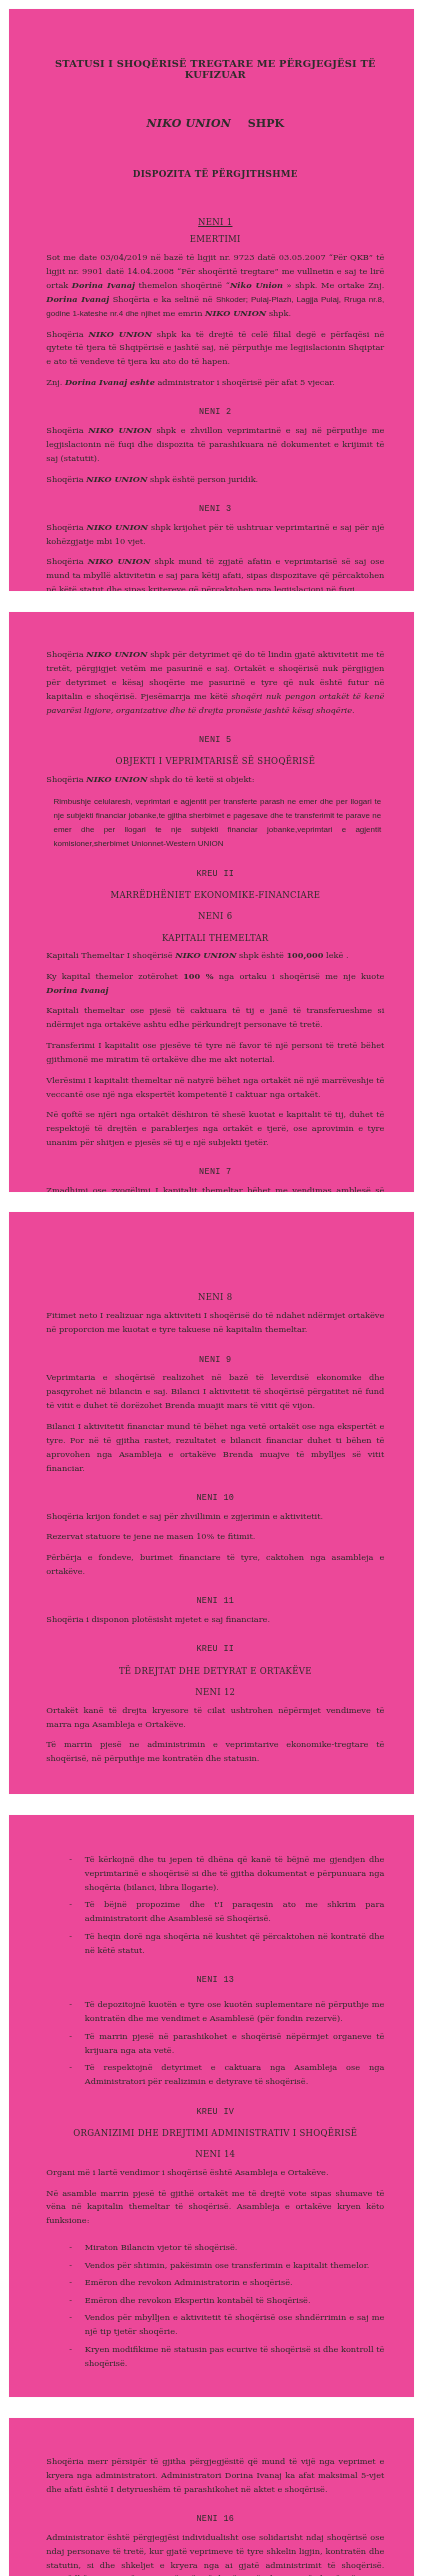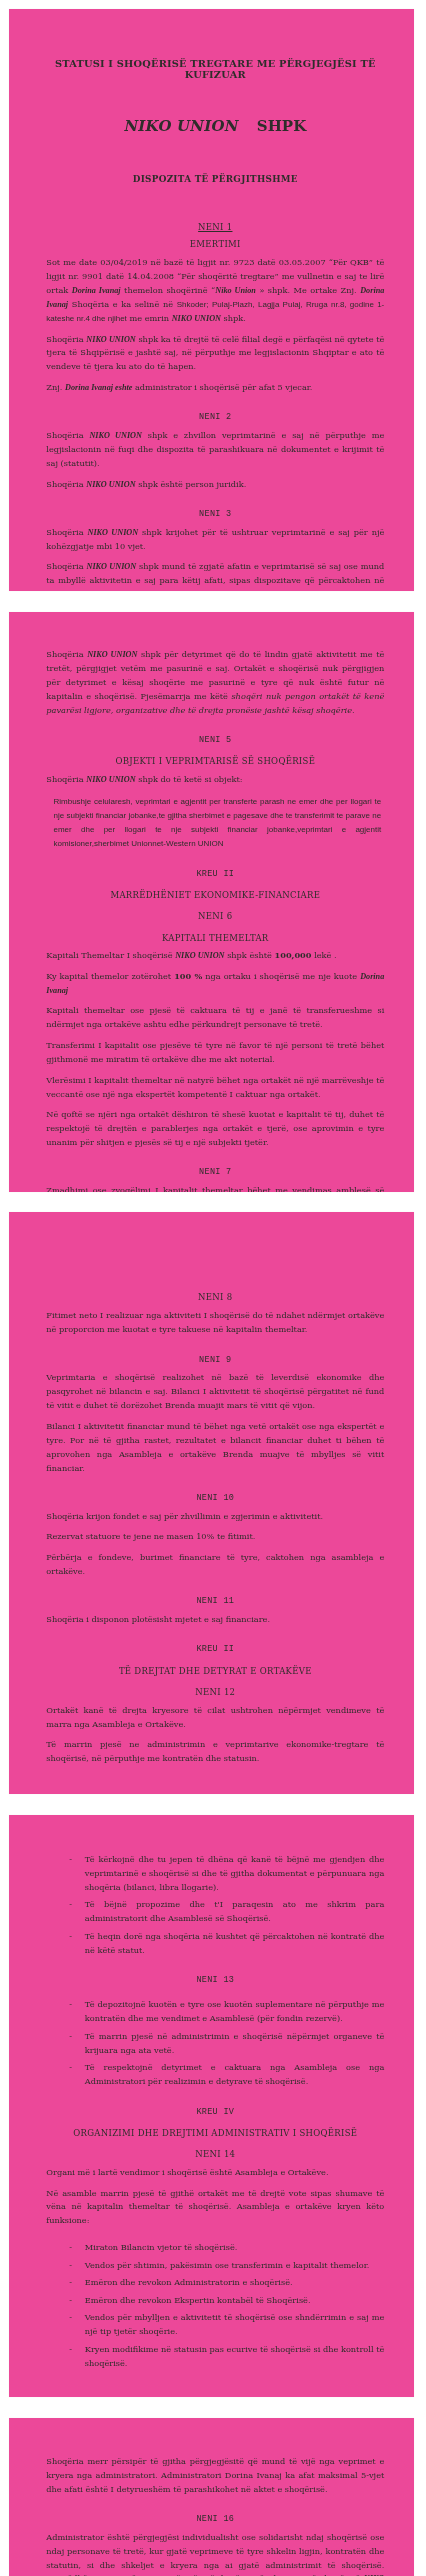--- a/index.html
+++ b/index.html
@@ -20,38 +20,38 @@
   .page-1{margin-top:9.3px;height:582px;}
   .page-2{height:580px;}
   .page-3{height:582px;}
   .page-4{height:582px;}
   .page-5{height:583px;}
 
   .doc-title{
     margin:49px 0 0 0;text-align:center;
     font-size:9.8px;font-weight:bold;letter-spacing:0.2px;
   }
-  .company-line{margin-top:37px;text-align:center;font-size:15px;}
+  .company-line{margin-top:37px;text-align:center;font-size:11px;}
   .company-line .co-name{font-weight:bold;font-style:italic;letter-spacing:0.2px;}
   .company-line .co-suffix{margin-left:13.4px;font-weight:bold;}
 
   .h-bold{ text-align:center;font-size:8.8px;font-weight:bold;letter-spacing:0.3px;margin:39px 0 0 0;}
   .h-sec{ text-align:center;font-size:8.5px;font-weight:normal;letter-spacing:0.3px;margin:11.3px 0 6.2px 0;}
   .h-sec.sp-top{margin-top:17.5px;font-family:Liberation Mono, monospace;}
   .h-first{margin-top:38px;text-decoration:underline;}
   .h-sub{margin-top:7.2px;}
   .h-top3{margin-top:80px;}
 
   .para{
     font-size:8.2px;line-height:1.7;text-align:justify;
     margin:6.7px 0;
   }
   .para.first-p2{margin-top:36px;}
   .para.first-p5{margin-top:37px;}
-  .emph{font-weight:bold;font-style:italic;font-family:Liberation Serif, serif;}
+  .emph{font-weight:bold;font-style:italic;}
   .bold{font-weight:bold;}
   .ital{font-style:italic;}
   .sans{font-family:"Liberation Sans","DejaVu Sans",sans-serif;font-size:8px;}
   .objekt{
     font-family:"Liberation Sans","DejaVu Sans",sans-serif;
     font-size:8px;line-height:1.75;text-align:justify;
     margin:8.2px 0 8.2px 7.2px;padding-right:3.1px;
   }
   ul.dash-list{list-style:none;margin:13px 0;padding:0 0 0 23px;}
   ul.dash-list li{
@@ -126,21 +126,21 @@
 
 <div class="page page-4">
   <ul class="dash-list first-p4">
     <li>Të kërkojnë dhe tu jepen të dhëna që kanë të bëjnë me gjendjen dhe veprimtarinë e shoqërisë si dhe të gjitha dokumentat e përpunuara nga shoqëria (bilanci, libra llogarie).</li>
     <li>Të bëjnë propozime dhe t'I paraqesin ato me shkrim para administratorit dhe Asamblesë së Shoqërisë.</li>
     <li>Të heqin dorë nga shoqëria në kushtet që përcaktohen në kontratë dhe në këtë statut.</li>
   </ul>
   <div class="h-sec sp-top">NENI 13</div>
   <ul class="dash-list">
     <li>Të depozitojnë kuotën e tyre ose kuotën suplementare në përputhje me kontratën dhe me vendimet e Asamblesë (për fondin rezervë).</li>
-    <li>Të marrin pjesë në administrimin e shoqërisë nëpërmjet organeve të krijuara nga ata vetë.</li>
+    <li>Të marrin pjesë në parashikohet e shoqërisë nëpërmjet organeve të krijuara nga ata vetë.</li>
     <li>Të respektojnë detyrimet e caktuara nga Asambleja ose nga Administratori për realizimin e detyrave të shoqërisë.</li>
   </ul>
   <div class="h-sec sp-top">KREU IV</div>
   <div class="h-sec">ORGANIZIMI DHE DREJTIMI ADMINISTRATIV I SHOQËRISË</div>
   <div class="h-sec">NENI 14</div>
   <p class="para">Organi më i lartë vendimor i shoqërisë është Asambleja e Ortakëve.</p>
   <p class="para">Në asamble marrin pjesë të gjithë ortakët me të drejtë vote sipas shumave të vëna në kapitalin themeltar të shoqërisë. Asambleja e ortakëve kryen këto funksione:</p>
   <ul class="dash-list">
     <li>Miraton Bilancin vjetor të shoqërisë.</li>
     <li>Vendos për shtimin, pakësimin ose transferimin e kapitalit themelor.</li>

